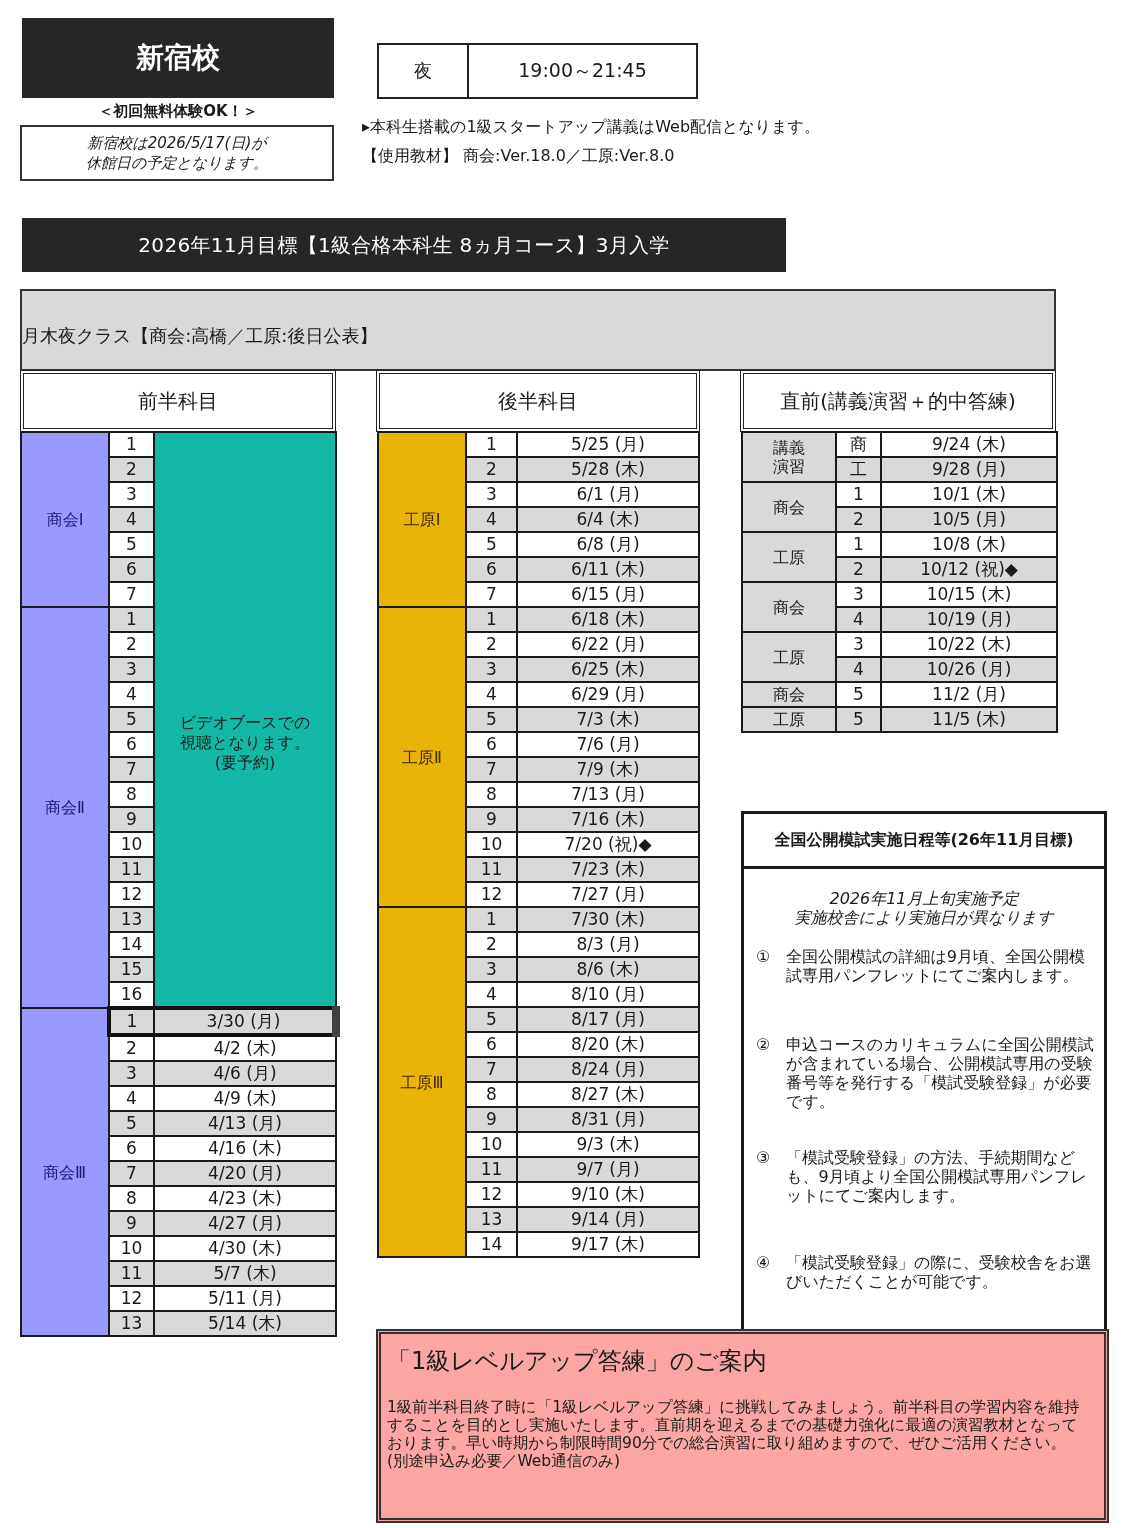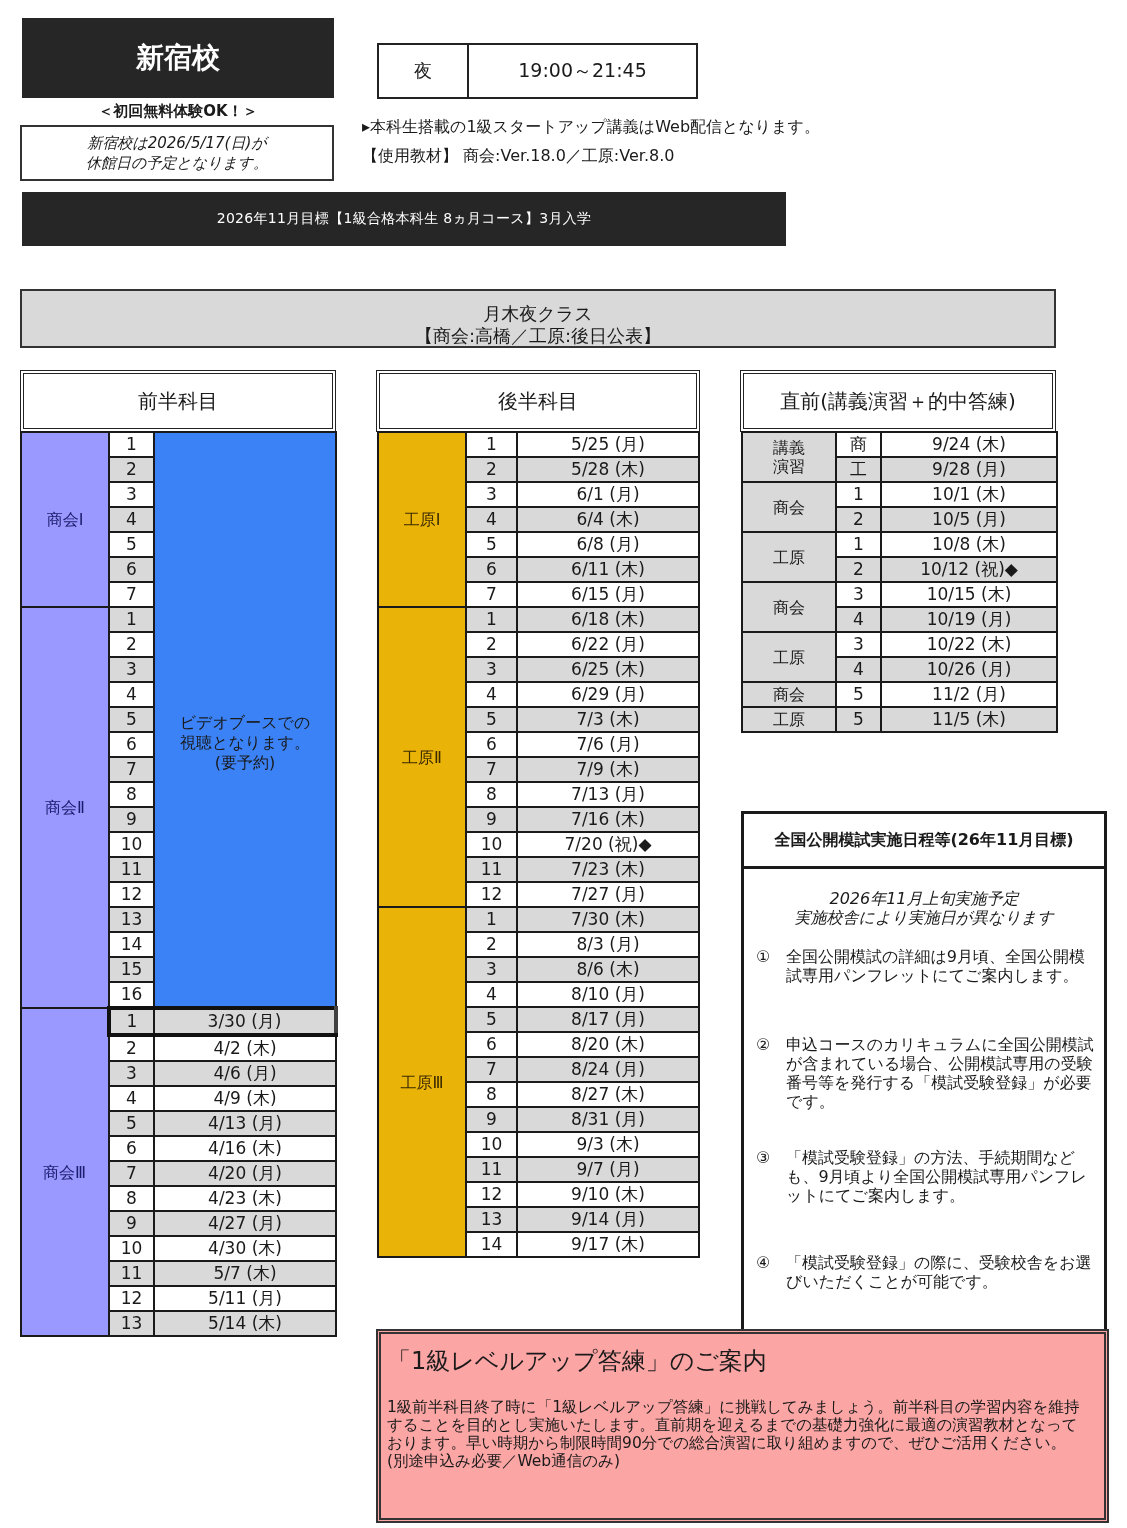--- a/index.html
+++ b/index.html
@@ -12,42 +12,42 @@
                   font-size:28px; font-weight:bold; display:flex; align-items:center; justify-content:center; }
   .trial { left:22px; top:100px; width:312px; height:22px; font-size:15px; font-weight:bold;
            display:flex; align-items:center; justify-content:center; }
   .closure { left:20px; top:125px; width:314px; height:56px; border:2px solid #333; font-size:15px;
              line-height:20px; display:flex; flex-direction:column; align-items:center; justify-content:center; text-align:center;font-style:italic; }
   .time-table { left:377px; top:43px; width:321px; height:56px; border:2px solid #222; display:flex; }
   .time-label { width:88px; border-right:2px solid #222; display:flex; align-items:center; justify-content:center; font-size:18px; }
   .time-value { flex:1; display:flex; align-items:center; justify-content:center; font-size:19px; }
   .notes { left:362px; top:101px; width:560px; font-size:16px; line-height:29px;margin-top:11px; }
 
-  .course-banner { left:22px; top:192px; width:764px; height:54px; background:#262626; color:#fff;
-                   font-size:14px; display:flex; align-items:center; justify-content:center; letter-spacing:0.3px; }
+  .course-banner { left:22px; top:218px; width:764px; height:54px; background:#262626; color:#fff;
+                   font-size:20px; display:flex; align-items:center; justify-content:center; letter-spacing:0.3px; }
 
   
-  .class-header { left:20px; top:289px; width:1036px; height:59px; background:#d9d9d9; border:2px solid #333;
-                  display:flex; flex-direction:column; align-items:center; justify-content:flex-start; padding-top:12px;
+  .class-header { left:20px; top:289px; width:1036px; height:82px; background:#d9d9d9; border:2px solid #333;
+                  display:flex; flex-direction:row; align-items:center; justify-content:flex-start; padding-top:12px;
                   font-size:18px; line-height:22px; }
 
   .section-head { height:62px; background:#fff; border:4px double #222; display:flex; align-items:center; justify-content:center; font-size:20px; }
 
   
   .sched { border-collapse:collapse; table-layout:fixed; }
   .sched td { border:2px solid #1a1a1a; height:23px; padding:0; text-align:center; font-size:17px; line-height:23px; white-space:nowrap; }
   .sched td.grp { font-size:16px; color:#1a1a1a; }
   .g-blue { background:#9999ff; color:#1c1c6e !important; }
   .g-yellow { background:#eab308; color:#3b2a00 !important; }
   .shade { background:#d9d9d9; }
   .white { background:#fff; }
-  .video-note { background:#3b82f6; font-size:16px !important; line-height:20px !important; white-space:normal !important; }
+  .video-note { background:#14b8a6; font-size:16px !important; line-height:20px !important; white-space:normal !important; }
   tr.highlight td.num, tr.highlight td.date { border-top:4px solid #111; border-bottom:4px solid #111; }
   tr.highlight td.num { border-left:4px solid #111; }
-  tr.highlight td.date { border-right:4px solid #404040; }
+  tr.highlight td.date { border-right:8px solid #404040; }
 
   .right-tbl td { height:23px; }
   .right-tbl td.lbl { background:#d9d9d9; font-size:16px; line-height:19px; white-space:normal; }
 
   
   .mock { left:741px; top:811px; width:366px; height:522px; border:3px solid #1a1a1a; background:#fff; }
   .mock-title { height:52px; border-bottom:3px solid #1a1a1a; display:flex; align-items:center; justify-content:center; font-size:16px; font-weight:bold; }
   .mock-sub { text-align:center; font-size:16px; line-height:19px; margin-top:20px;font-style:italic; }
   .mock-item { display:flex; font-size:16px; line-height:19px; padding-left:12px; padding-right:4px; }
   .mock-item .n { width:30px; flex:none; }

